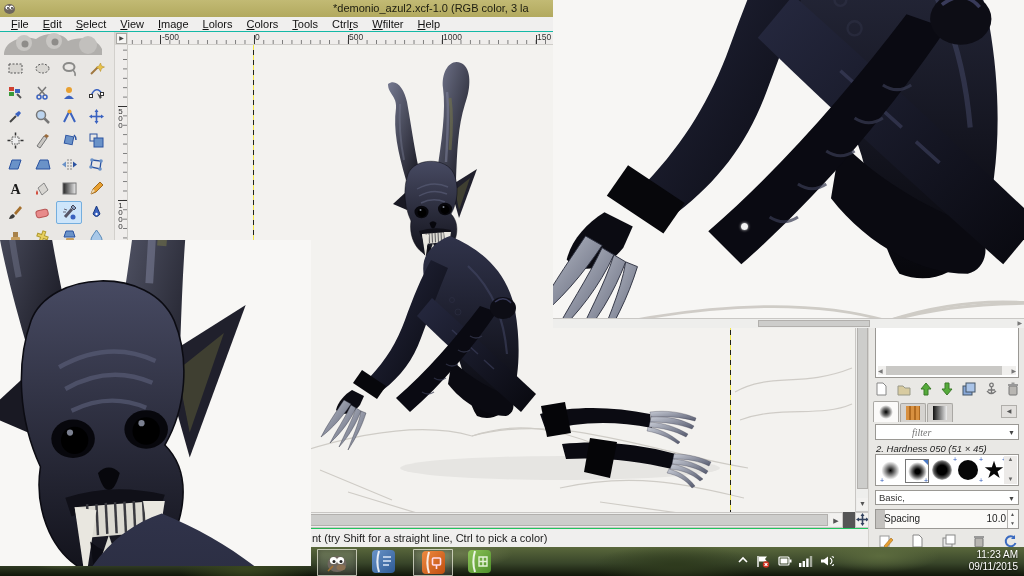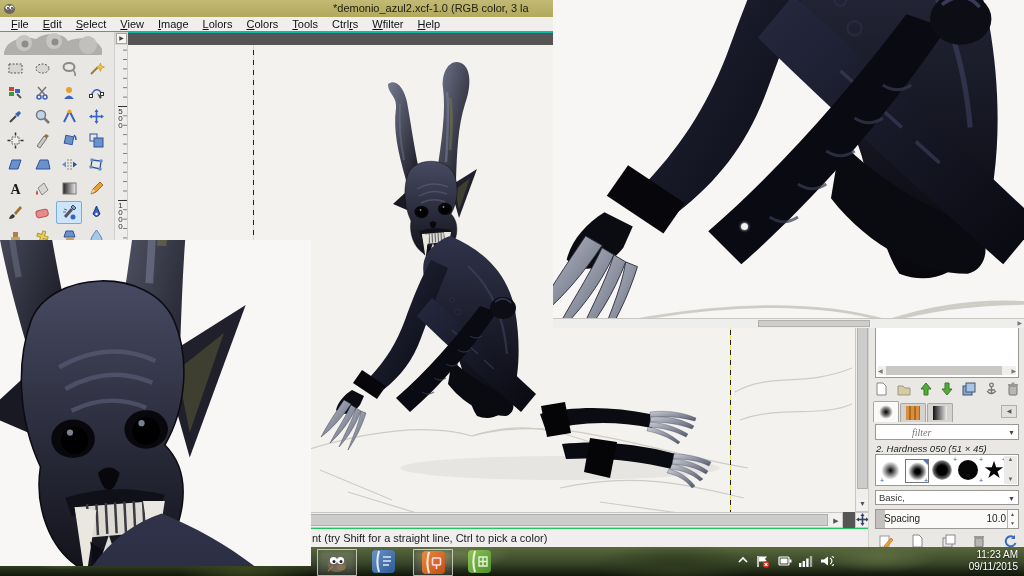--- a/index.html
+++ b/index.html
@@ -254,20 +254,27 @@
   <span class="mi"><span></span><span class="mn">L</span><span>olors</span></span>
   <span class="mi"><span></span><span class="mn">C</span><span>olors</span></span>
   <span class="mi"><span></span><span class="mn">T</span><span>ools</span></span>
   <span class="mi"><span>Ctrl</span><span class="mn">r</span><span>s</span></span>
   <span class="mi"><span></span><span class="mn">W</span><span>filter</span></span>
   <span class="mi"><span></span><span class="mn">H</span><span>elp</span></span>
 </div>
 
 <div class="abs" id="ruler-corner"></div>
 <div class="abs" id="canvas-menu-btn">▶</div>
+<div class="abs" id="hruler">
+  <span class="rl" style="left:34px">-500</span>
+  <span class="rl" style="left:127px">0</span>
+  <span class="rl" style="left:221px">500</span>
+  <span class="rl" style="left:315px">1000</span>
+  <span class="rl" style="left:409px">150</span>
+</div>
 <div class="abs" id="vruler">
   <span class="rlv" style="top:62px">500</span>
   <span class="rlv" style="top:156px">1000</span>
 </div>
 
 <div class="abs" id="canvas">
   <svg width="727" height="467" viewBox="128 45 727 467">
     <use href="#demon-art"></use>
   </svg>
   <div class="layer-dash" style="left:125px"></div>

